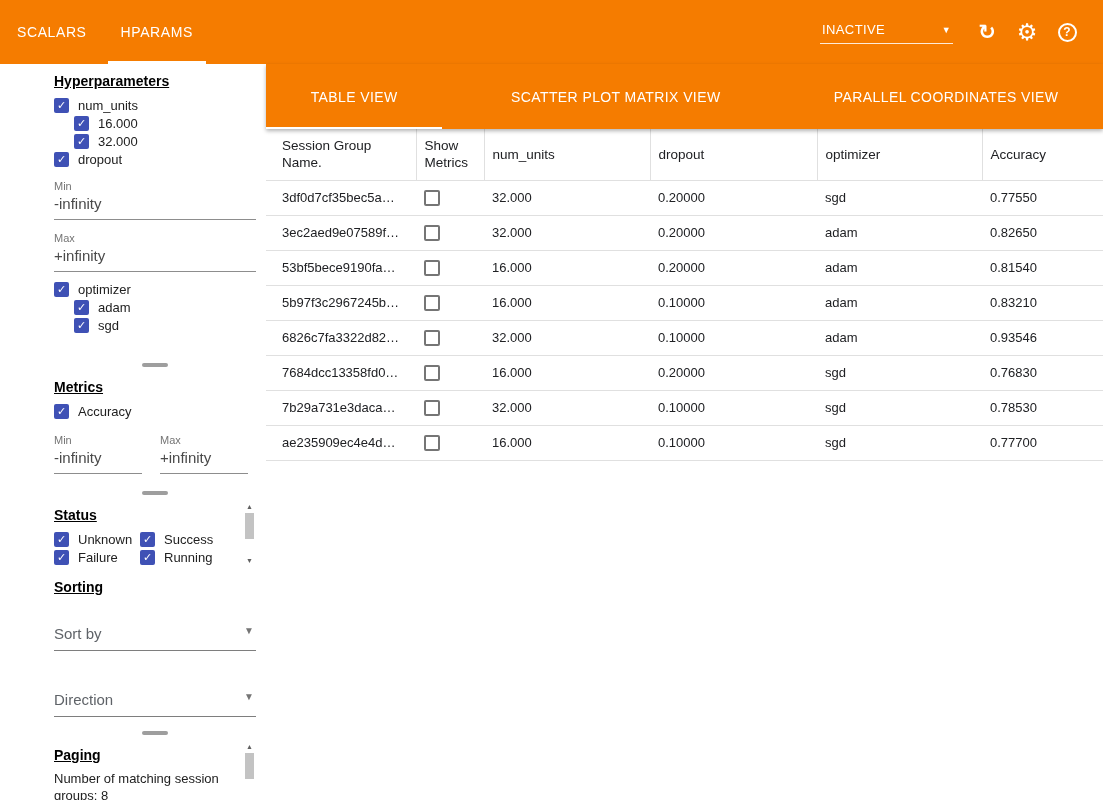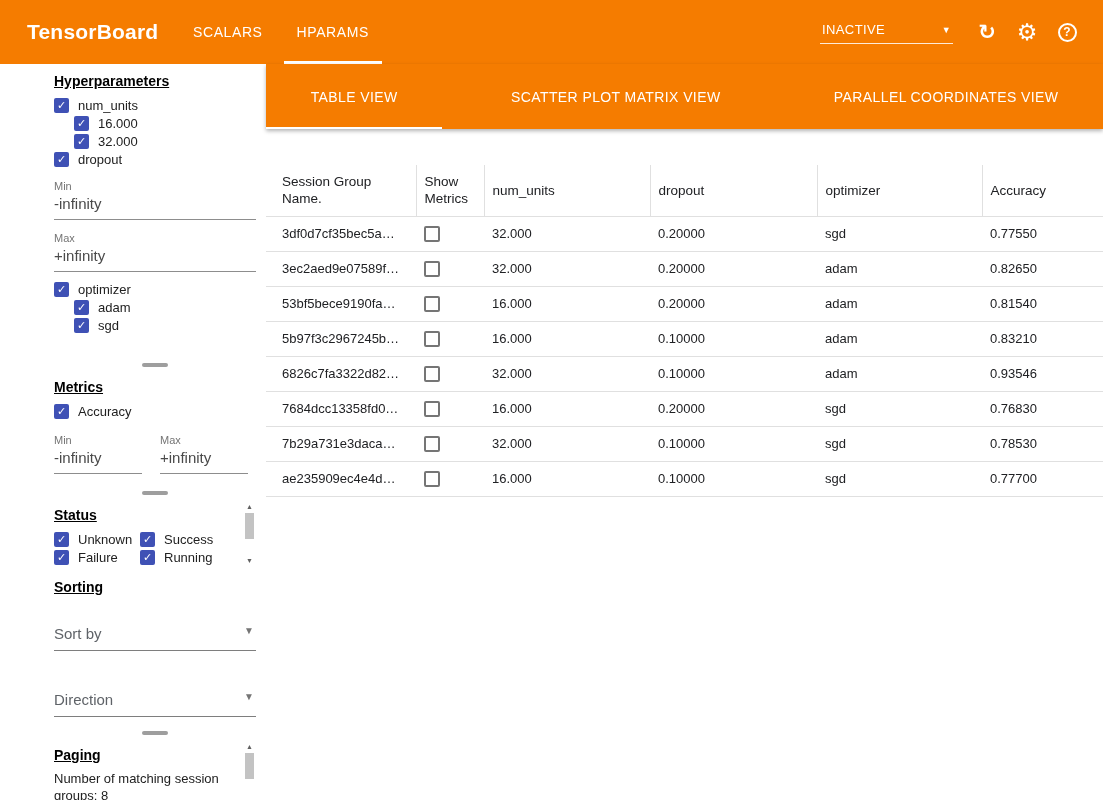--- a/index.html
+++ b/index.html
@@ -63,32 +63,31 @@
   .scroll-thumb { width: 9px; height: 26px; background: #c3c3c3; margin: 1px 0; cursor: grab; }
   .vscroll .spacer { flex: 1; }
 
   
   .main { flex: 1 1 auto; display: flex; flex-direction: column; background: #fff; min-width: 0; }
   .view-tabs { height: 65px; background: var(--orange,#f57c00); display: flex; color: #fff; box-shadow: 0 2px 4px rgba(0,0,0,.3); position: relative; z-index: 2; flex: none; gap: 24px; }
   .view-tab { flex: 1 1 auto; padding: 0 24px; display: flex; align-items: center; justify-content: center; font-size: 14px; letter-spacing: .4px; position: relative; cursor: pointer; white-space: nowrap; }
   .view-tab.active::after { content:""; position: absolute; bottom: 0; left: 0; right: 0; height: 2px; background: #fff; }
 
   .table-wrap { flex: 1; overflow: hidden; background: #fff; }
-  table.hp-table { width: 100%; border-collapse: collapse; table-layout: fixed; margin-top: 36px; }
+  table.hp-table { width: 100%; border-collapse: collapse; table-layout: fixed; }
   .hp-table th { font-weight: normal; text-align: left; font-size: 13.5px; color: #202124; height: 51px; vertical-align: middle; padding: 0 8px; border-right: 1px solid #e0e0e0; border-bottom: 1px solid #e0e0e0; line-height: 17px; }
   .hp-table th:last-child { border-right: 0; }
   .hp-table td { font-size: 13px; color: #202124; height: 35px; padding: 0 8px; border-bottom: 1px solid #e0e0e0; white-space: nowrap; overflow: hidden; }
   .hp-table th:first-child, .hp-table td:first-child { padding-left: 16px; }
   .hp-table .cb.unchecked { display: inline-block; width: 16px; height: 16px; vertical-align: middle; cursor: pointer; }
 </style>
 </head>
 <body>
 
 <header class="topbar">
-  <div class="logo">TensorBoard</div>
   <nav class="top-tabs">
     <div class="top-tab">
       <span>SCALARS</span>
     </div>
     <div class="top-tab active">
       <span>HPARAMS</span>
     </div>
   </nav>
   <div class="top-right">
     <div class="status-select">

